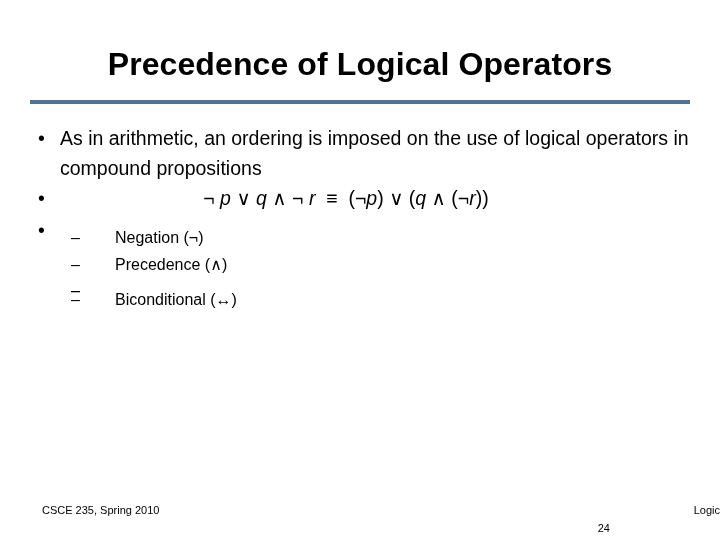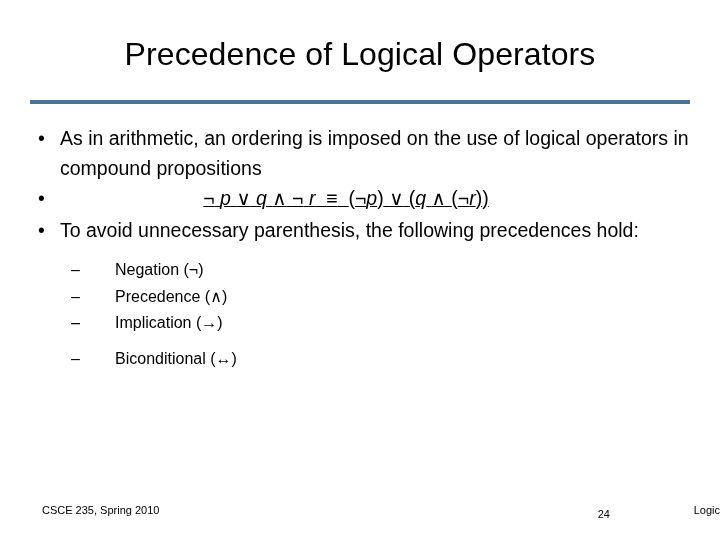--- a/index.html
+++ b/index.html
@@ -22,26 +22,26 @@
     top: 0;
     width: 720px;
     height: 540px;
     background: #ffffff;
   }
 
   
   .slide-title {
     position: absolute;
     left: 36px;
-    top: 32px;
+    top: 42px;
     width: 648px;
     text-align: center;
     font-size: 32px;
     line-height: 44px;
-    font-weight: 400;
+    font-weight: 700;
     letter-spacing: 0.1px;
     color: #000000;
     white-space: nowrap;
   }
 
   .title-rule {
     position: absolute;
     left: 30px;
     top: 100px;
     width: 660px;
@@ -81,21 +81,20 @@
   }
 
   
   .formula {
     margin: 1px 0 2px 0;
     text-align: center;
     font-size: 19.5px;
     line-height: 29px;
     white-space: nowrap;
     padding-right: 28px;
-    text-decoration: underline;
   }
   .formula .var {
     font-style: italic;
   }
   .formula .op {
     font-style: normal;
   }
 
   
   ul.level2 {
@@ -145,21 +144,21 @@
     position: absolute;
     left: 0;
     top: 0;
     width: 720px;
     text-align: right;
     white-space: nowrap;
   }
   .footer-right {
     position: absolute;
     right: 30px;
-    top: 4px;
+    top: 18px;
     white-space: nowrap;
   }
 </style>
 </head>
 <body>
 
 <div class="slide">
 
   <div class="slide-title">Precedence of Logical Operators</div>
 
@@ -180,21 +179,20 @@
 
     </ul>
 
     <div class="formula">
       <span class="op">¬</span><span>&nbsp;</span><span class="var">p</span><span>&nbsp;</span><span class="op">∨</span><span>&nbsp;</span><span class="var">q</span><span>&nbsp;</span><span class="op">∧</span><span>&nbsp;</span><span class="op">¬</span><span>&nbsp;</span><span class="var">r</span><span>&nbsp;&nbsp;</span><span class="op">≡</span><span>&nbsp;&nbsp;</span><span class="op">(</span><span class="op">¬</span><span class="var">p</span><span class="op">)</span><span>&nbsp;</span><span class="op">∨</span><span>&nbsp;</span><span class="op">(</span><span class="var">q</span><span>&nbsp;</span><span class="op">∧</span><span>&nbsp;</span><span class="op">(</span><span class="op">¬</span><span class="var">r</span><span class="op">)</span><span class="op">)</span>
     </div>
 
     <ul class="level1">
       <li class="bullet1">
         <span class="dot">•</span>
-        <span>To avoid unnecessary parenthesis, the following precedences hold:</span>
       </li>
     </ul>
 
     <ul class="level2">
 
       <li class="bullet2">
         <span class="dash">–</span>
         <span>Negation (¬)</span>
       </li>
 
@@ -202,21 +200,20 @@
         <span class="dash">–</span>
         <span>Precedence (∧)</span>
       </li>
 
       <li class="bullet2">
         <span class="dash">–</span>
       </li>
 
       <li class="bullet2">
         <span class="dash">–</span>
-        <span>Implication (→)</span>
       </li>
 
       <li class="bullet2 spaced">
         <span class="dash">–</span>
         <span>Biconditional (↔)</span>
       </li>
 
     </ul>
 
   </div>

